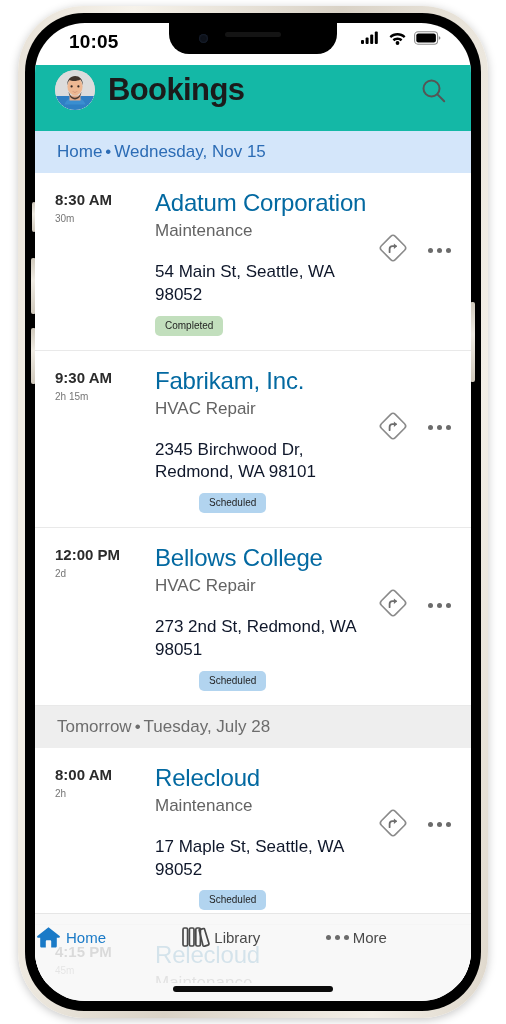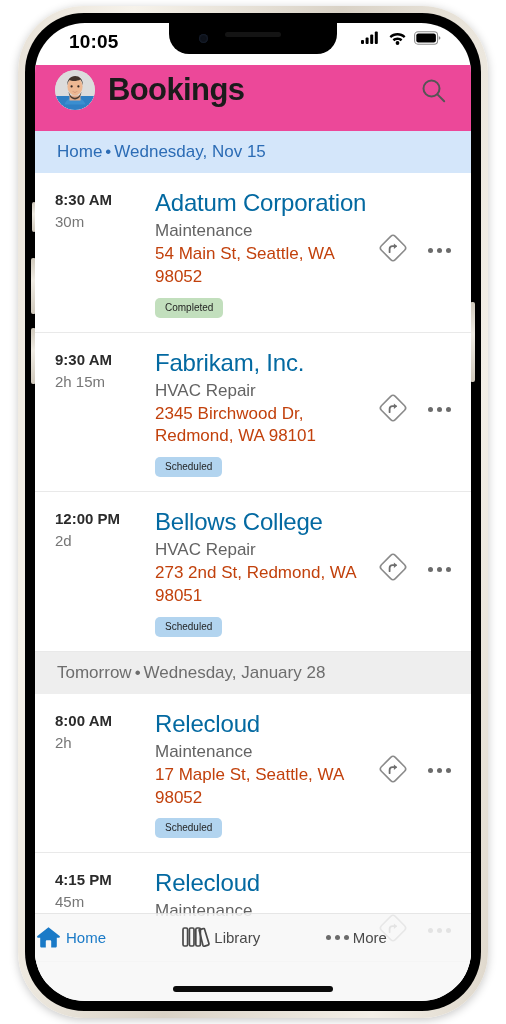--- a/index.html
+++ b/index.html
@@ -108,21 +108,21 @@
     gap: 7px;
   }
 
   
   .app-header {
     height: 66px;
     display: flex;
     align-items: center;
     padding: 0 22px 16px 20px;
     gap: 13px;
-    background: #ec4899;
+    background: #14b8a6;
   }
   .avatar {
     width: 40px;
     height: 40px;
     border-radius: 50%;
     overflow: hidden;
     flex-shrink: 0;
     background: #d8d8d8;
     position: relative;
   }
@@ -175,52 +175,52 @@
     flex-shrink: 0;
     padding-top: 2px;
   }
   .time-main {
     font-size: 15px;
     color: #2b2b2b;
     font-weight: bold;
     white-space: nowrap;
   }
   .time-dur {
-    font-size: 15px;
+    font-size: 10px;
     color: #767676;
     margin-top: 5px;
   }
   .col-info { flex: 1; padding-right: 8px; }
   .biz-name {
     font-size: 24px;
     color: #0369a1;
     line-height: 1.18;
     letter-spacing: -0.2px;
   }
   .biz-service {
     font-size: 17px;
     color: #636363;
     margin-top: 4px;
   }
   .biz-address {
     font-size: 17px;
-    color: #c2410c;
-    margin-top: 2px;
+    color: #0f172a;
+    margin-top: 20px;
     line-height: 1.33;
   }
   .badge {
     display: inline-block;
     margin-top: 9px;
     padding: 4px 10px 5px 10px;
     border-radius: 5px;
     font-size: 10px;
     color: #1f1f1f;
   }
   .badge.completed { background: #c2dfbd; }
-  .badge.scheduled { background: #b2d4ef; }
+  .badge.scheduled { background: #b2d4ef; margin-left: 44px; }
 
   .col-actions {
     display: flex;
     align-items: center;
     gap: 20px;
     padding-top: 44px;
     flex-shrink: 0;
   }
   .dots-h {
     display: flex;
@@ -398,21 +398,21 @@
                   <path d="M11.6 19.2v-3.1c0-1.6 1.3-2.9 2.9-2.9h3.3" fill="none" stroke="#6e6e6e" stroke-width="1.8" stroke-linecap="round"></path>
                   <path d="M15.9 10.4l3.3 2.8-3.3 2.8z" fill="#6e6e6e"></path>
                 </svg></span>
               <span class="dots-h">
                 <i></i>
                 <i></i>
                 <i></i>
               </span>
             </div>
           </div>
-          <div class="day-header tomorrow"><span>Tomorrow</span><span class="sep">•</span><span>Wednesday, January 28</span></div>
+          <div class="day-header tomorrow"><span>Tomorrow</span><span class="sep">•</span><span>Tuesday, July 28</span></div>
           <div class="booking-row">
             <div class="col-time">
               <div class="time-main">8:00 AM</div>
               <div class="time-dur">2h</div>
             </div>
             <div class="col-info"><div class="biz-name">Relecloud</div><div class="biz-service">Maintenance</div><div class="biz-address">17 Maple St, Seattle, WA 98052</div><div class="badge scheduled">Scheduled</div></div>
             <div class="col-actions">
               <span><svg width="30" height="30" viewBox="0 0 30 30">
                   <rect x="5.2" y="5.2" width="19.6" height="19.6" rx="3.2" fill="none" stroke="#8a8a8a" stroke-width="1.6" transform="rotate(45 15 15)"></rect>
                   <path d="M11.6 19.2v-3.1c0-1.6 1.3-2.9 2.9-2.9h3.3" fill="none" stroke="#6e6e6e" stroke-width="1.8" stroke-linecap="round"></path>

